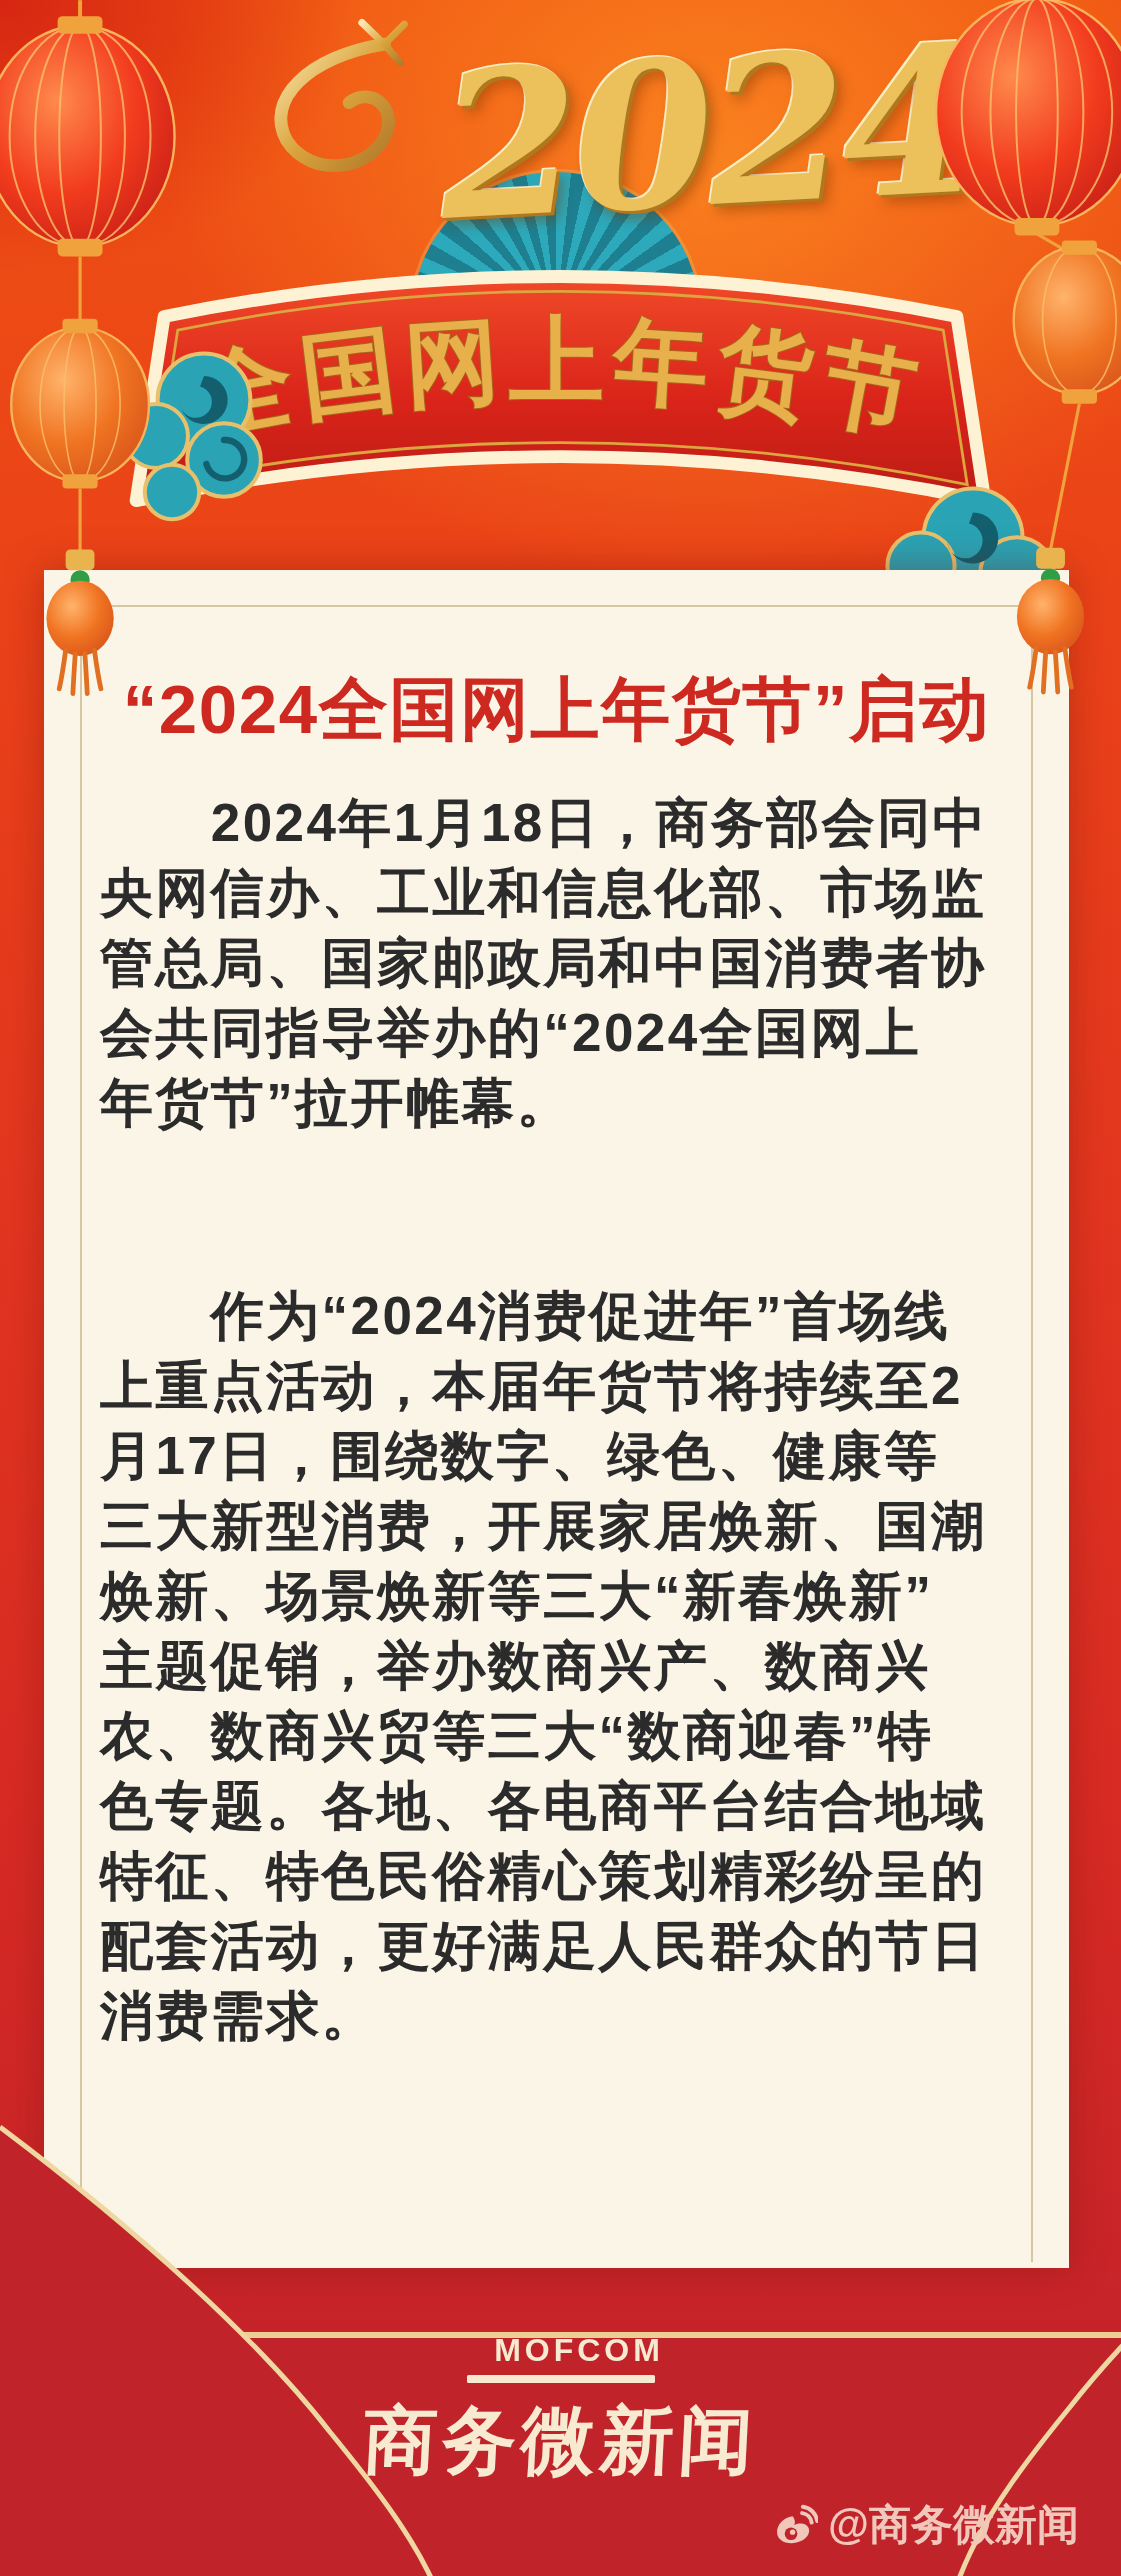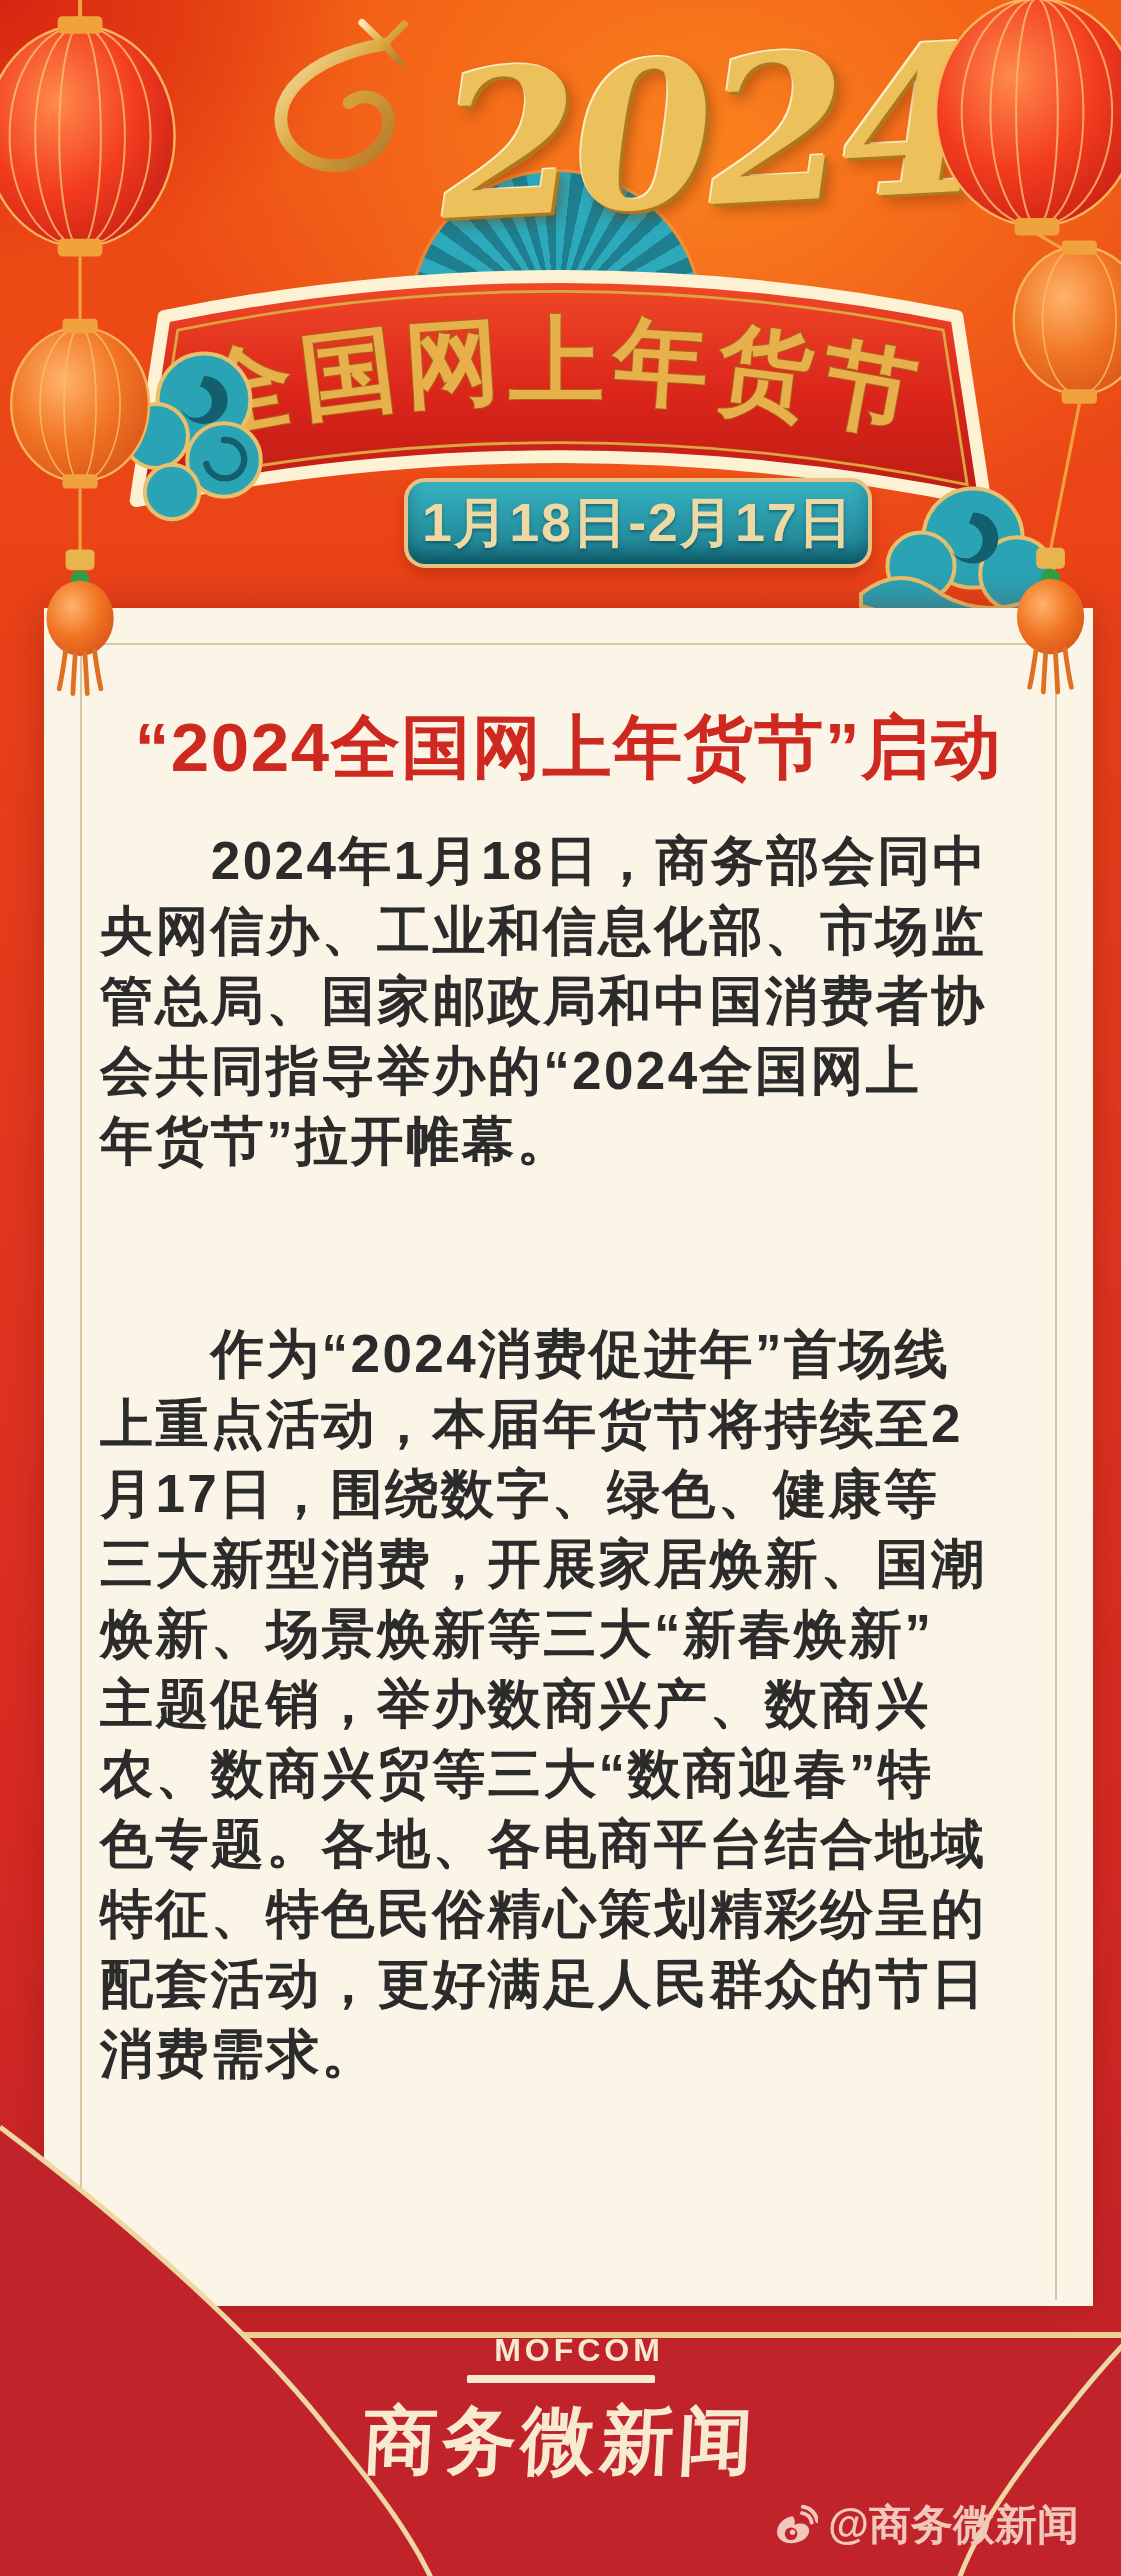--- a/index.html
+++ b/index.html
@@ -35,22 +35,22 @@
     display:flex;align-items:center;justify-content:center;
     box-shadow:inset 0 -9.6px 14.4px rgba(0,40,50,.35),0 6.4px 11.2px rgba(140,30,10,.35);
   }
   .date-ribbon span{
     font-size:54px;font-weight:bold;color:#ecd9a4;letter-spacing:1.6px;
     text-shadow:0 2.4px 3.2px rgba(0,50,60,.5);
   }
   .cloud{position:absolute;z-index:5;}
   
   .card{
-    position:absolute;left:44px;top:608px;width:1025px;height:1698px;z-index:6;
-    background:#fbf5e7;box-shadow:0 0 36px rgba(120,20,10,.4);padding-left:24px;
+    position:absolute;left:44px;top:570px;width:1025px;height:1698px;z-index:6;
+    background:#fbf5e7;box-shadow:0 0 36px rgba(120,20,10,.4);
   }
   .card-inner-border{
     position:absolute;left:36px;top:35px;right:36px;bottom:6.4px;
     border:2.4px solid #d7c5a3;border-bottom:none;
   }
   .headline{
     position:absolute;left:0;top:94px;width:100%;text-align:center;
     font-size:69px;font-weight:800;color:#ce2920;letter-spacing:1.6px;
   }
   .body-text{
@@ -104,23 +104,20 @@
     </g>
 
     <path d="M 205,395 Q 700,295 1195,395 L 1230,625 Q 700,515 170,625 Z" fill="url(#bandGrad)" stroke="#fdf3d4" stroke-width="16" stroke-linejoin="round"></path>
     <path d="M 222,412 Q 700,315 1178,412 L 1208,605 Q 700,500 192,605 Z" fill="none" stroke="#dca53f" stroke-width="3.5"></path>
     <path id="bannerTextPath" d="M 225,545 Q 700,435 1175,545" fill="none"></path>
     <text font-size="118" font-weight="bold" fill="#e7b04a" stroke="#a9641c" stroke-width="2.5" paint-order="stroke" letter-spacing="10" font-family="Liberation Sans, DejaVu Sans, sans-serif">
       <textPath href="#bannerTextPath" startOffset="50%" text-anchor="middle">全国网上年货节</textPath>
     </text>
   </svg>
 
-  <div class="date-ribbon">
-    <span>1月18日-2月17日</span>
-  </div>
 
   <svg class="cloud" style="left:112px;top:340px" width="168" height="200" viewBox="0 0 210 250">
     <g stroke="#e8c06c" stroke-width="5" fill="#2aa3b4">
       <circle cx="115" cy="75" r="58"></circle>
       <circle cx="55" cy="120" r="40"></circle>
       <circle cx="140" cy="150" r="46"></circle>
       <circle cx="75" cy="190" r="34"></circle>
     </g>
     <path d="M 115,45 A 30,30 0 1 1 85,80 A 20,20 0 1 0 110,58" fill="#135f6e" stroke="none"></path>
     <path d="M 140,125 A 24,24 0 1 1 118,155" fill="none" stroke="#135f6e" stroke-width="8" stroke-linecap="round"></path>

